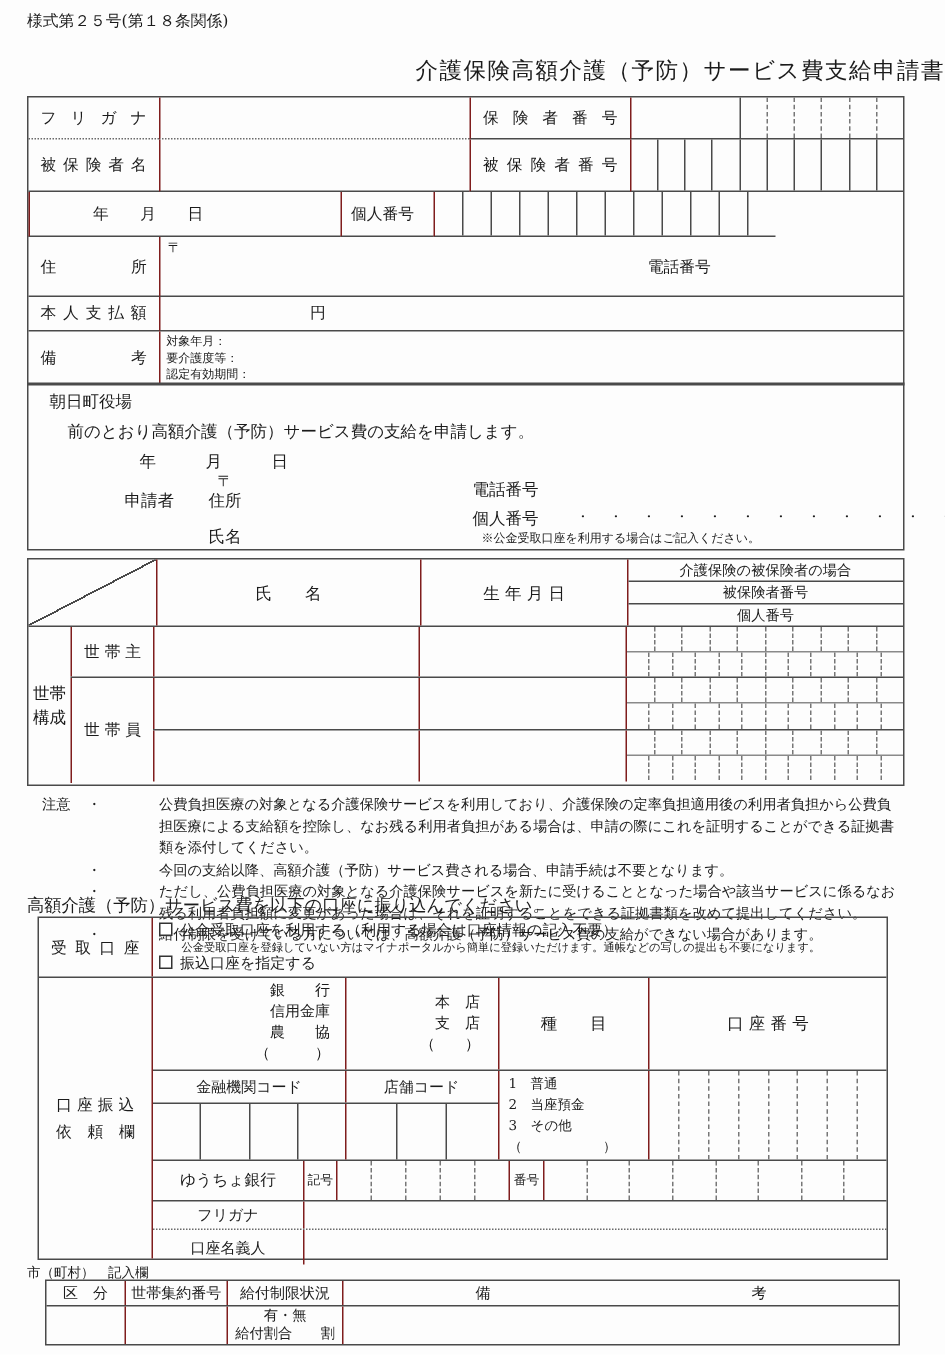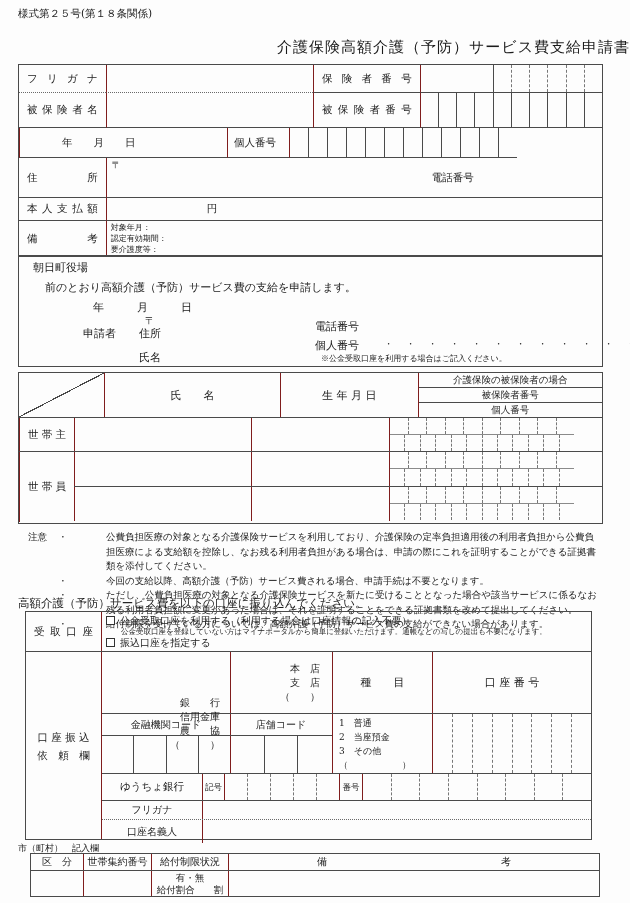--- a/index.html
+++ b/index.html
@@ -114,22 +114,22 @@
 
   <div class="trow" style="height:23px;">
     <div class="cell lbl jlabel w87 bb">本人支払額</div>
     <div class="cell lbl w498 bl bb" style="padding-left:100px;">円</div>
   </div>
 
   <div class="trow" style="height:35px;">
     <div class="cell lbl jlabel w87">備考</div>
     <div class="cell w498 bl smalltext" style="padding:1px 4px;">
       <div>対象年月：</div>
+      <div>要介護度等：</div>
       <div>認定有効期間：</div>
-      <div>要介護度等：</div>
     </div>
   </div>
 </div>
 
 <div class="abs tbl" style="left:18px; top:255px; width:585px; height:112px; font-size:11px;">
   <span class="abs" style="left:14px; top:4px;">朝日町役場</span>
   <span class="abs" style="left:26px; top:24px;">前のとおり高額介護（予防）サービス費の支給を申請します。</span>
   <span class="abs" style="left:74px; top:44px;">年　　　月　　　日</span>
   <span class="abs" style="left:126px; top:58px; font-size:10px;">〒</span>
   <span class="abs" style="left:64px; top:70px;">申請者</span>
@@ -148,20 +148,21 @@
     <div class="cell ctr bl" style="width:177px; font-size:11px;">氏　　名</div>
     <div class="cell ctr bl" style="width:138px; font-size:11px;">生 年 月 日</div>
     <div class="cell bl" style="width:185px; font-size:9.5px;">
       <div class="ctr bb" style="height:15px;">介護保険の被保険者の場合</div>
       <div class="ctr bb" style="height:15px;">被保険者番号</div>
       <div class="ctr" style="height:15px;">個人番号</div>
     </div>
   </div>
 
   <div class="trow" style="height:105px;">
+    <div class="cell ctr vtext" style="width:30px; font-size:11px;">世帯構成</div>
     <div style="flex:1;">
 
       <div class="trow bb" style="height:34px;">
         <div class="cell lbl jlabel bl" style="width:55px;">世帯主</div>
         <div class="cell bl" style="width:177px;"></div>
         <div class="cell bl" style="width:138px;"></div>
         <div class="cell bl" style="width:185px;">
           <div style="height:17px; border-bottom:1px solid #8a8a8a;">
               <div class="cells dashed">
                 <div class="dcell"></div>
@@ -314,21 +315,21 @@
   </div>
 
   <div class="trow" style="height:187px;">
     <div class="cell" style="width:75px; display:flex; flex-direction:column; justify-content:center; align-items:center; font-size:10.5px; line-height:18px;">
       <div>口 座 振 込</div>
       <div>依　頼　欄</div>
     </div>
     <div class="bl" style="flex:1;">
 
       <div class="trow bb" style="height:62px; font-size:10px;">
-        <div class="cell" style="width:128px; text-align:right; padding:2px 10px 0 0; line-height:14px;margin-top:42px;">
+        <div class="cell" style="width:128px; text-align:right; padding:2px 10px 0 0; line-height:14px;">
           <div>銀　　行</div>
           <div>信用金庫</div>
           <div>農　　協</div>
           <div>（　　　）</div>
         </div>
         <div class="cell bl" style="width:102px; text-align:right; padding:10px 12px 0 0; line-height:14px;">
           <div>本　店</div>
           <div>支　店</div>
           <div>（　　）</div>
         </div>

